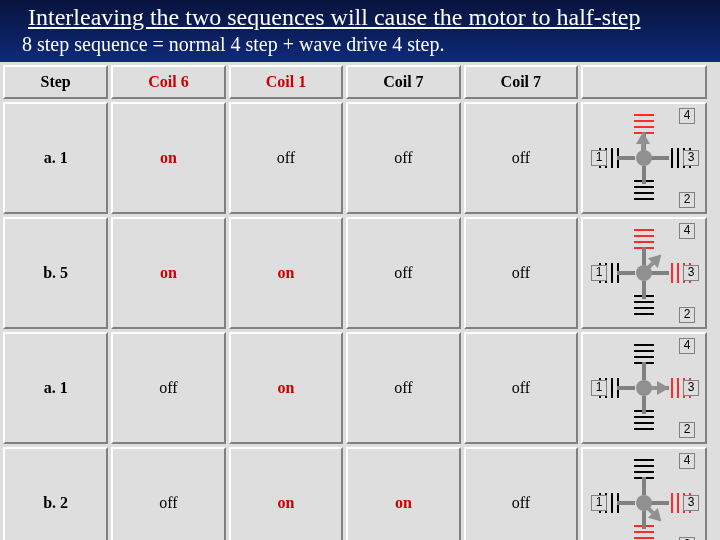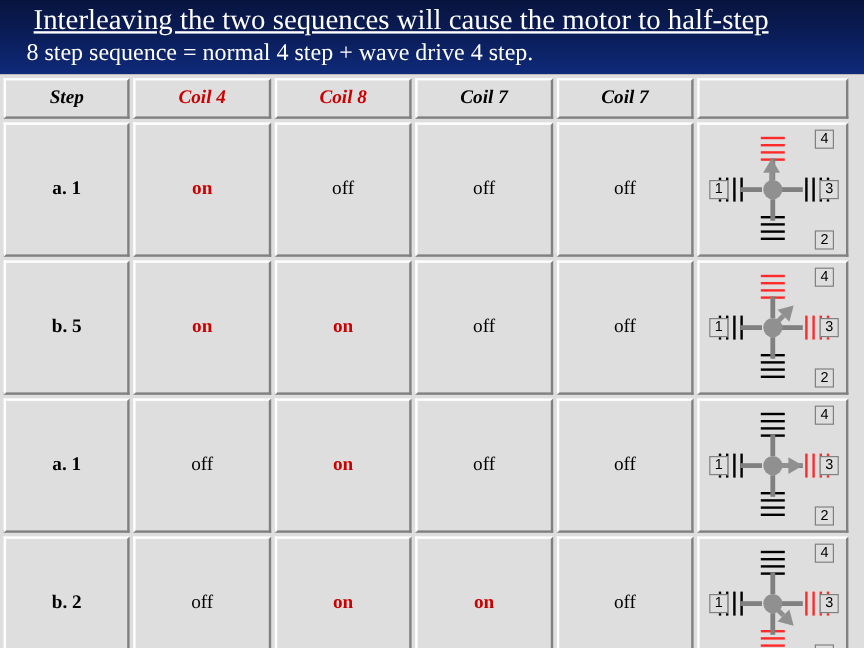--- a/index.html
+++ b/index.html
@@ -8,21 +8,21 @@
     width: 720px;
     height: 540px;
     font-family: "Times New Roman", Times, serif;
     background: #ffffff;
     overflow: hidden;
   }
   .slide {
     width: 720px;
     height: 540px;
     position: relative;
-    background: #fca5a5;
+    background: #7dd3fc;
   }
   .header {
     background: linear-gradient(to bottom, #08143e 0%, #0b1e5a 50%, #0e2a7a 100%);
     color: #ffffff;
     padding: 4px 0 6px 0;
   }
   .title {
     font-size: 24px;
     padding: 0 18px 0 28px;
     text-decoration: underline;
@@ -47,21 +47,20 @@
     border-color: #ffffff #808080 #808080 #ffffff; 
     font-size: 16px;
     text-align: center;
     vertical-align: middle;
     padding: 0;
   }
   th {
     height: 30px;
     font-weight: bold;
     color: #000000;
-    font-style: italic;
   }
   th.red { color: #cc0000; }
   td.step-col {
     font-weight: bold;
     color: #000000;
     margin-top: 12px;
   }
   td.coil {
     color: #000000;
     text-align: center;
@@ -172,22 +171,22 @@
         <col class="step">
           <col class="coil">
           <col class="coil">
           <col class="coil">
           <col class="coil">
           <col class="diagram">
       </colgroup>
       <thead>
         <tr>
           <th>Step</th>
-          <th class="red">Coil 4</th>
-          <th class="red">Coil 8</th>
+          <th class="red">Coil 6</th>
+          <th class="red">Coil 1</th>
           <th>Coil 7</th>
           <th>Coil 7</th>
           <th></th>
         </tr>
       </thead>
       <tbody id="tbody">
           <tr class="data-row">
             <td class="step-col">a. 1</td>
             <td class="coil on">on</td>
             <td class="coil">off</td>

